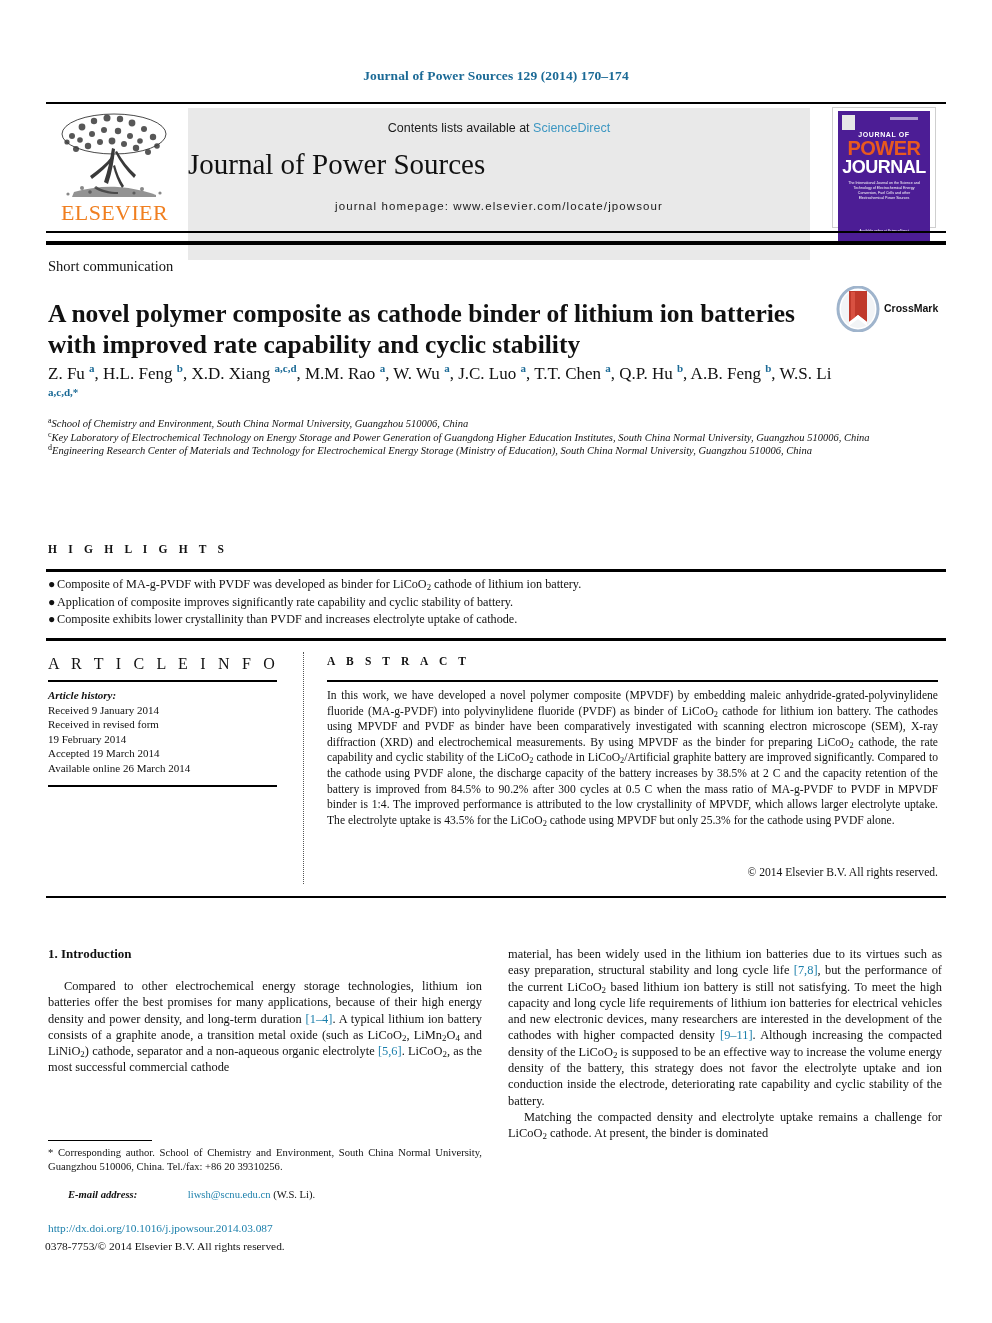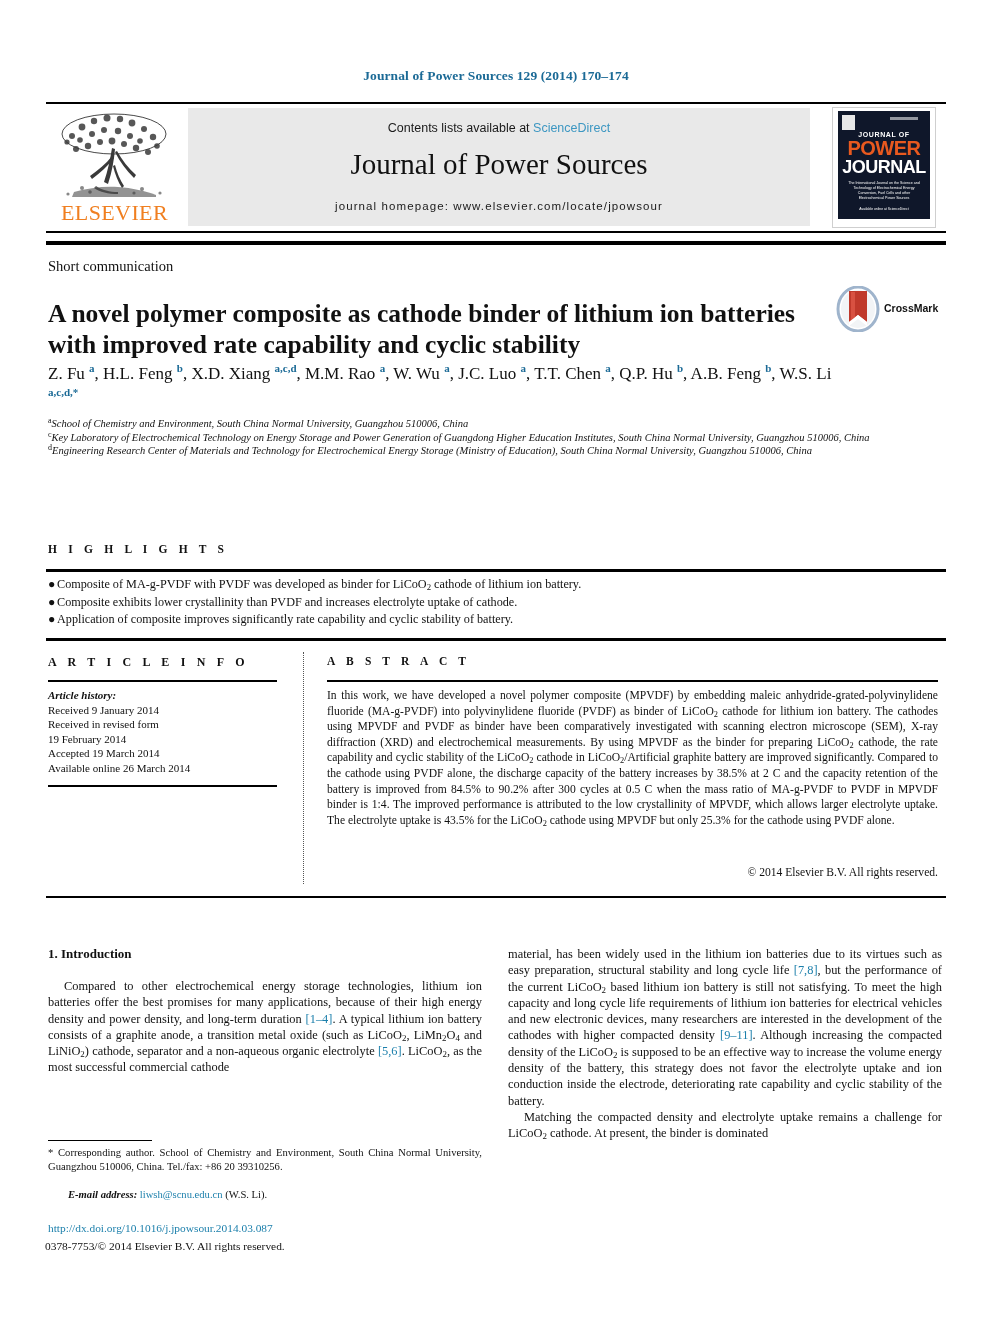--- a/index.html
+++ b/index.html
@@ -77,40 +77,40 @@
     font-family: "Liberation Serif", serif;
     font-size: 22px;
     letter-spacing: .4px;
     color: #f07f20;
   }
   .mh-center {
     position: absolute;
     top: 6px;
     left: 142px;
     width: 622px;
-    height: 118px;
+    height: 152px;
     background: #e9e9e9;
   }
   .contents-line {
     position: absolute;
     top: 13px; left: 0;
     width: 622px;
     text-align: center;
     font-family: "Liberation Sans", sans-serif;
     font-size: 12.5px;
     color: #1a1a1a;
   }
   .contents-line .sd {
     color: #3d97c2;
   }
   .journal-title {
     position: absolute;
     top: 40px; left: 0;
     width: 622px;
-    text-align: center;
+    text-align: left;
     font-family: "Liberation Serif", serif;
     font-size: 29px;
     color: #111;
   }
   .homepage-line {
     position: absolute;
     top: 92px; left: 0;
     width: 622px;
     text-align: center;
     font-family: "Liberation Sans", sans-serif;
@@ -124,22 +124,22 @@
     left: 786px;
     width: 104px;
     height: 121px;
     border: 1px solid #cfcfcf;
     background: #ffffff;
     box-sizing: border-box;
   }
   .cover-inner {
     position: absolute;
     top: 3px; left: 5px;
-    width: 92px; height: 108px;
-    background: #0f172a;
+    width: 92px; height: 130px;
+    background: #4c1d95;
     overflow: hidden;
   }
   .cover-tag {
     position: absolute;
     top: 4px; left: 4px;
     width: 13px; height: 15px;
     background: #e7e7e7;
   }
   .cover-topline {
     position: absolute;
@@ -321,22 +321,22 @@
     left: 46px;
     top: 638px;
     width: 900px;
     height: 2.5px;
     background: #000;
   }
   .ai-head {
     position: absolute;
     left: 48px;
     top: 655px;
-    font-weight: bold;
-    font-size: 12px;
+    font-weight: normal;
+    font-size: 16px;
     letter-spacing: 4.2px;
     color: #111;
   }
   .ab-head {
     position: absolute;
     left: 327px;
     top: 655px;
     font-weight: bold;
     font-size: 11.5px;
     letter-spacing: 4.2px;
@@ -448,20 +448,21 @@
     line-height: 16.3px;
     text-align: justify;
     text-indent: 16px;
     margin: 0 0 0 0;
     color: #111;
   }
   .body-p + .body-p { margin-top: 0; }
   a, .lnk {
     color: #1b7fab;
     text-decoration: none;
+    margin-left: 48px;
   }
   .ref { color: #1b7fab; }
 
   
   .fn-rule {
     position: absolute;
     left: 48px;
     top: 1140px;
     width: 104px;
     height: 1.2px;
@@ -611,22 +612,22 @@
   <div class="affils">
     <div><sup>a</sup><span>School of Chemistry and Environment, South China Normal University, Guangzhou 510006, China</span></div>
     <div><sup>c</sup><span>Key Laboratory of Electrochemical Technology on Energy Storage and Power Generation of Guangdong Higher Education Institutes, South China Normal University, Guangzhou 510006, China</span></div>
     <div><sup>d</sup><span>Engineering Research Center of Materials and Technology for Electrochemical Energy Storage (Ministry of Education), South China Normal University, Guangzhou 510006, China</span></div>
   </div>
 
   <div class="hl-head">H I G H L I G H T S</div>
   <div class="hl-rule"></div>
   <div class="hl-list">
     <div><span class="hl-bullet">●</span><span>Composite of MA-g-PVDF with PVDF was developed as binder for LiCoO<sub>2</sub> cathode of lithium ion battery.</span></div>
+    <div><span class="hl-bullet">●</span><span>Application of composite improves significantly rate capability and cyclic stability of battery.</span></div>
     <div><span class="hl-bullet">●</span><span>Composite exhibits lower crystallinity than PVDF and increases electrolyte uptake of cathode.</span></div>
-    <div><span class="hl-bullet">●</span><span>Application of composite improves significantly rate capability and cyclic stability of battery.</span></div>
   </div>
 
   <div class="info-rule-top"></div>
   <div class="ai-head">A R T I C L E   I N F O</div>
   <div class="ab-head">A B S T R A C T</div>
   <div class="ai-rule"></div>
   <div class="ab-rule"></div>
   <div class="vdots"></div>
 
   <div class="ai-col">

